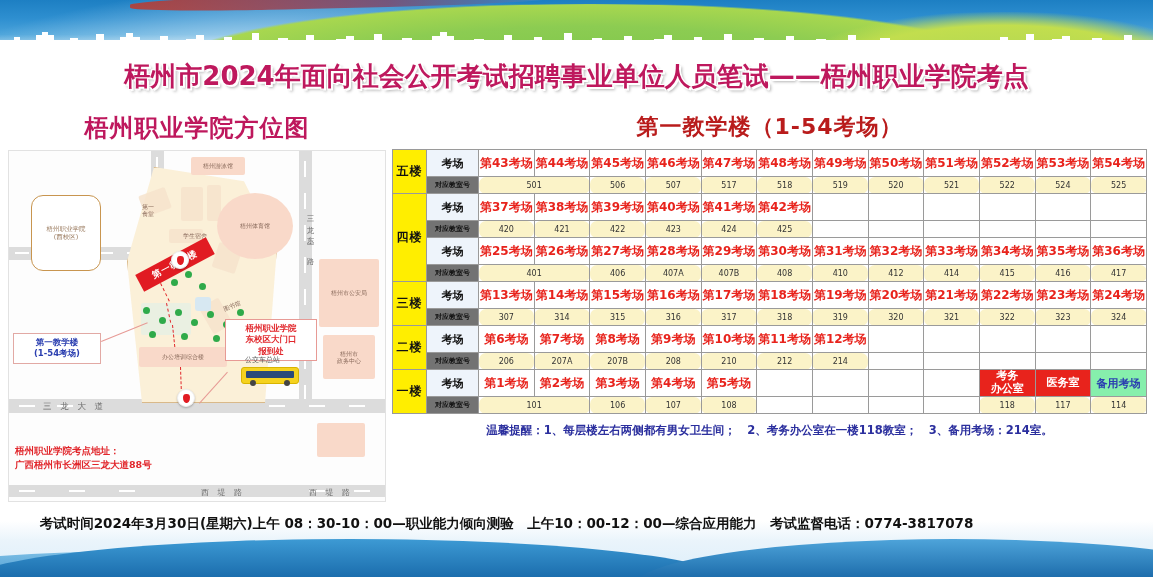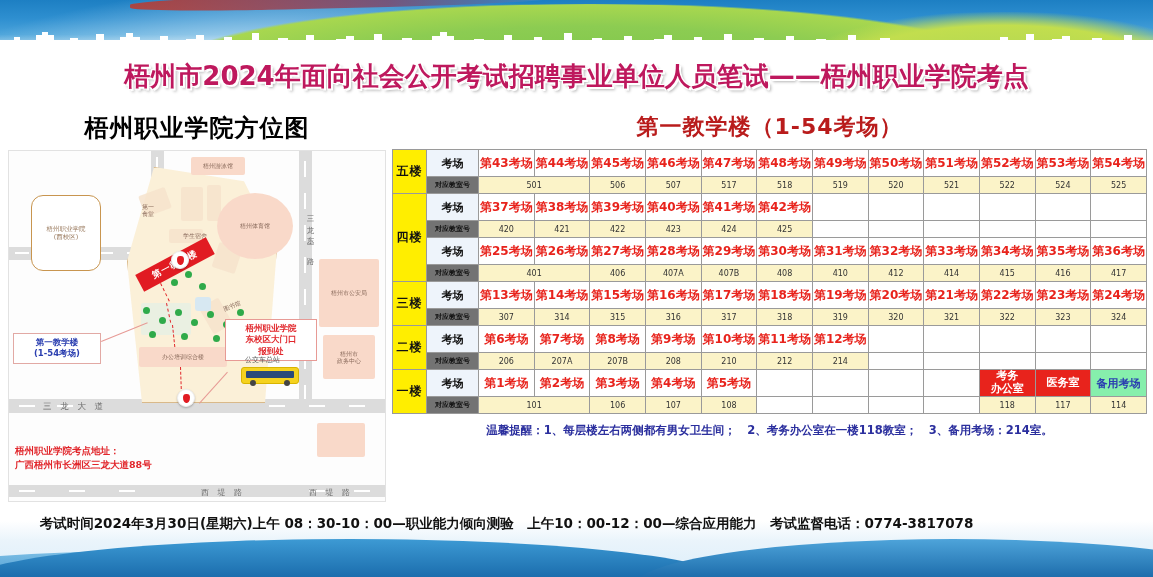--- a/index.html
+++ b/index.html
@@ -81,21 +81,21 @@
 
   
   #content{
     position:absolute; top:104px; left:0; width:1153px; height:421px;
     background:#ffffff;
   }
 
   
   #map-section{ position:absolute; left:8px; top:8px; width:378px; height:400px; }
   #map-title{
-    text-align:center; font-size:24px; font-weight:bold; color:#000000;
+    text-align:center; font-size:24px; font-weight:bold; color:#be185d;
     font-family:"DejaVu Sans","Liberation Sans",sans-serif; letter-spacing:1px;
     margin-bottom:6px;
   }
   #map-canvas{
     position:relative; width:378px; height:352px; background:#fdfdfd;
     border:1px solid #e2e2e2; overflow:hidden;
   }
   .road{ position:absolute; background:#dcdcdc; }
   .road .dash{ position:absolute; background:#ffffff; }
   .road-v{ width:13px; }
@@ -182,21 +182,21 @@
     width:52px; background:#eef4fb; font-size:11px; font-weight:bold; color:#111;
   }
   td.rowlabel.small{ font-size:7px; font-weight:bold; background:#737373;}
   tr.hall td{ height:27px; }
   tr.room td{ height:17px; }
   td.hallcell{
     background:#ffffff; color:#e8231c; font-size:12px; font-weight:bold;
     white-space:nowrap;
   }
   td.roomcell{
-    background:#fbf3c8; color:#333; font-size:8px;
+    background:#fbf3c8; color:#333; font-size:8px;border-radius:7px;
   }
   td.blankcell{ background:#ffffff; }
   td.blankroom{ background:#ffffff; }
   td.special{
     background:#e8231c; color:#ffffff; font-size:11px; font-weight:bold;
     line-height:1.15;
   }
   td.spare{
     background:#86efac; color:#2b3fb0; font-size:11px; font-weight:bold;
   }

